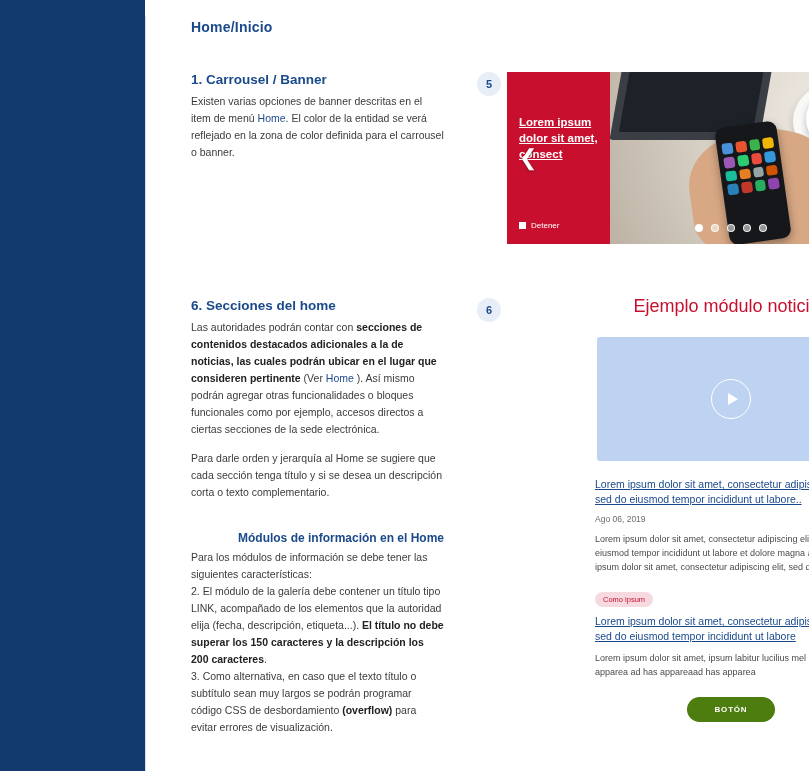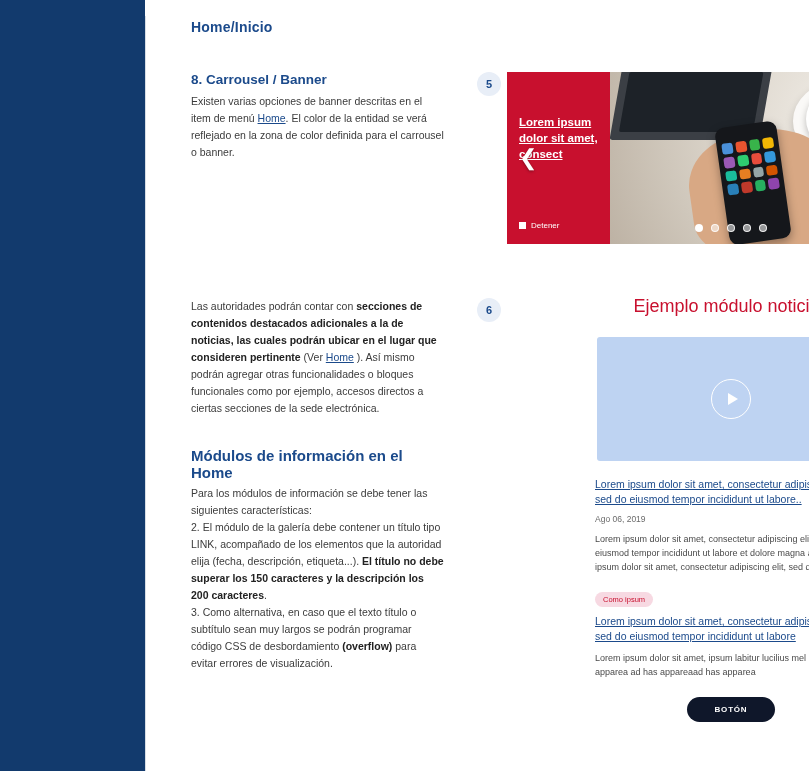--- a/index.html
+++ b/index.html
@@ -56,28 +56,28 @@
   }
   .para {
     font-size: 10.5px;
     line-height: 17px;
     color: #3b3b3b;
     margin: 0 0 12px 0;
   }
   .para b { color: #222; text-align: right; }
   .lnk {
     color: #1b4a8b;
-    text-decoration: underline;
     cursor: pointer;
   }
   .sub-head {
-    font-size: 15px;
+    font-size: 12px;
     font-weight: bold;
     color: #1b4a8b;
     margin: 0 0 4px 0;
+    text-align: right;
   }
 
   
   .col-left {
     position: absolute;
     left: 45px;
     width: 253px;
   }
   #block5-text { top: 56px; }
   #block6-text { top: 282px; }
@@ -329,21 +329,21 @@
     padding: 3px 8px;
     border-radius: 9px;
     margin: 0 0 7px 0;
   }
   .btn-wrap {
     text-align: center;
     margin-top: 18px;
   }
   .btn {
     display: inline-block;
-    background: #0f172a;
+    background: #4d7c0f;
     color: #ffffff;
     font-size: 8px;
     font-weight: bold;
     letter-spacing: 0.8px;
     padding: 8px 28px;
     border-radius: 14px;
     border: none;
     cursor: pointer;
   }
 </style>
@@ -352,30 +352,32 @@
 
 <div class="page">
 
   <div class="left-rail"></div>
 
   <div class="content">
 
     <div class="breadcrumb">Home/Inicio</div>
 
     <div class="col-left" id="block5-text">
-      <div class="sec-title">8. Carrousel / Banner</div>
+      <div class="sec-title">1. Carrousel / Banner</div>
       <p class="para">
         <span>Existen varias opciones de banner descritas en el item de menú </span><span class="lnk">Home</span><span>. El color de la entidad se verá reflejado en la zona de color definida para el carrousel o banner.</span>
       </p>
     </div>
 
     <div class="col-left" id="block6-text">
+      <div class="sec-title">6. Secciones del home</div>
       <p class="para">
         <span>Las autoridades podrán contar con </span><b>secciones de contenidos destacados adicionales a la de noticias, las cuales podrán ubicar en el lugar que consideren pertinente</b><span> (Ver </span><span class="lnk">Home</span><span> ). Así mismo podrán agregar otras funcionalidades o bloques funcionales como por ejemplo, accesos directos a ciertas secciones de la sede electrónica.</span>
       </p>
+      <p class="para">Para darle orden y jerarquía al Home se sugiere que cada sección tenga título y si se desea un descripción corta o texto complementario.</p>
 
       <div style="height:18px"></div>
 
       <div class="sub-head">Módulos de información en el Home</div>
       <p class="para">Para los módulos de información se debe tener las siguientes características:</p>
 
       <p class="para" style="margin-top:-12px">
         <span>2. El módulo de la galería debe contener un título tipo LINK, acompañado de los elementos que la autoridad elija (fecha, descripción, etiqueta...). </span><b>El título no debe superar los 150 caracteres y la descripción los 200 caracteres</b><span>.</span>
       </p>
       <p class="para" style="margin-top:-12px">

